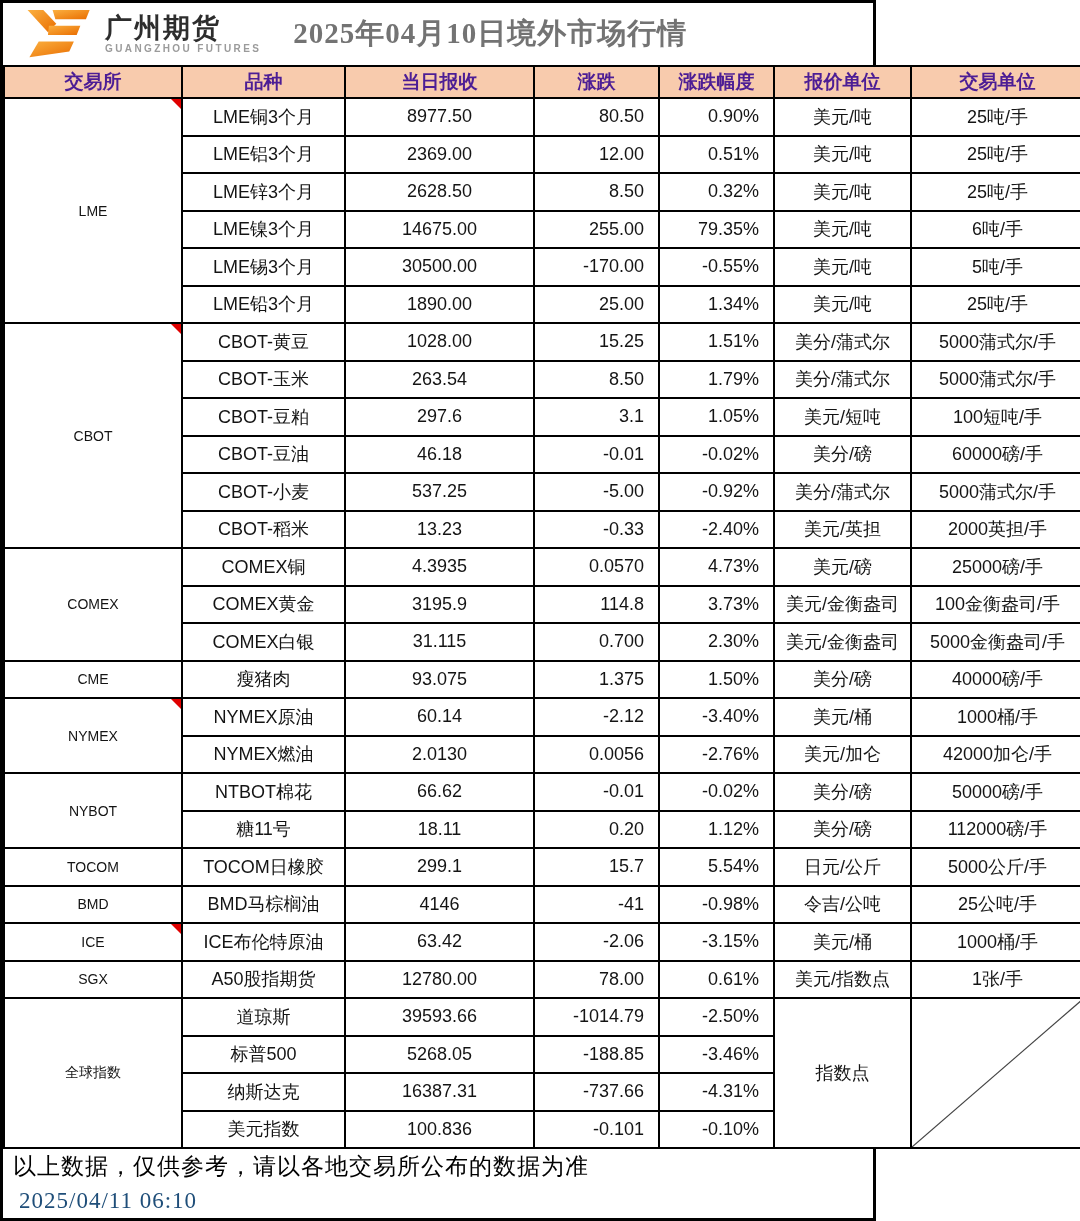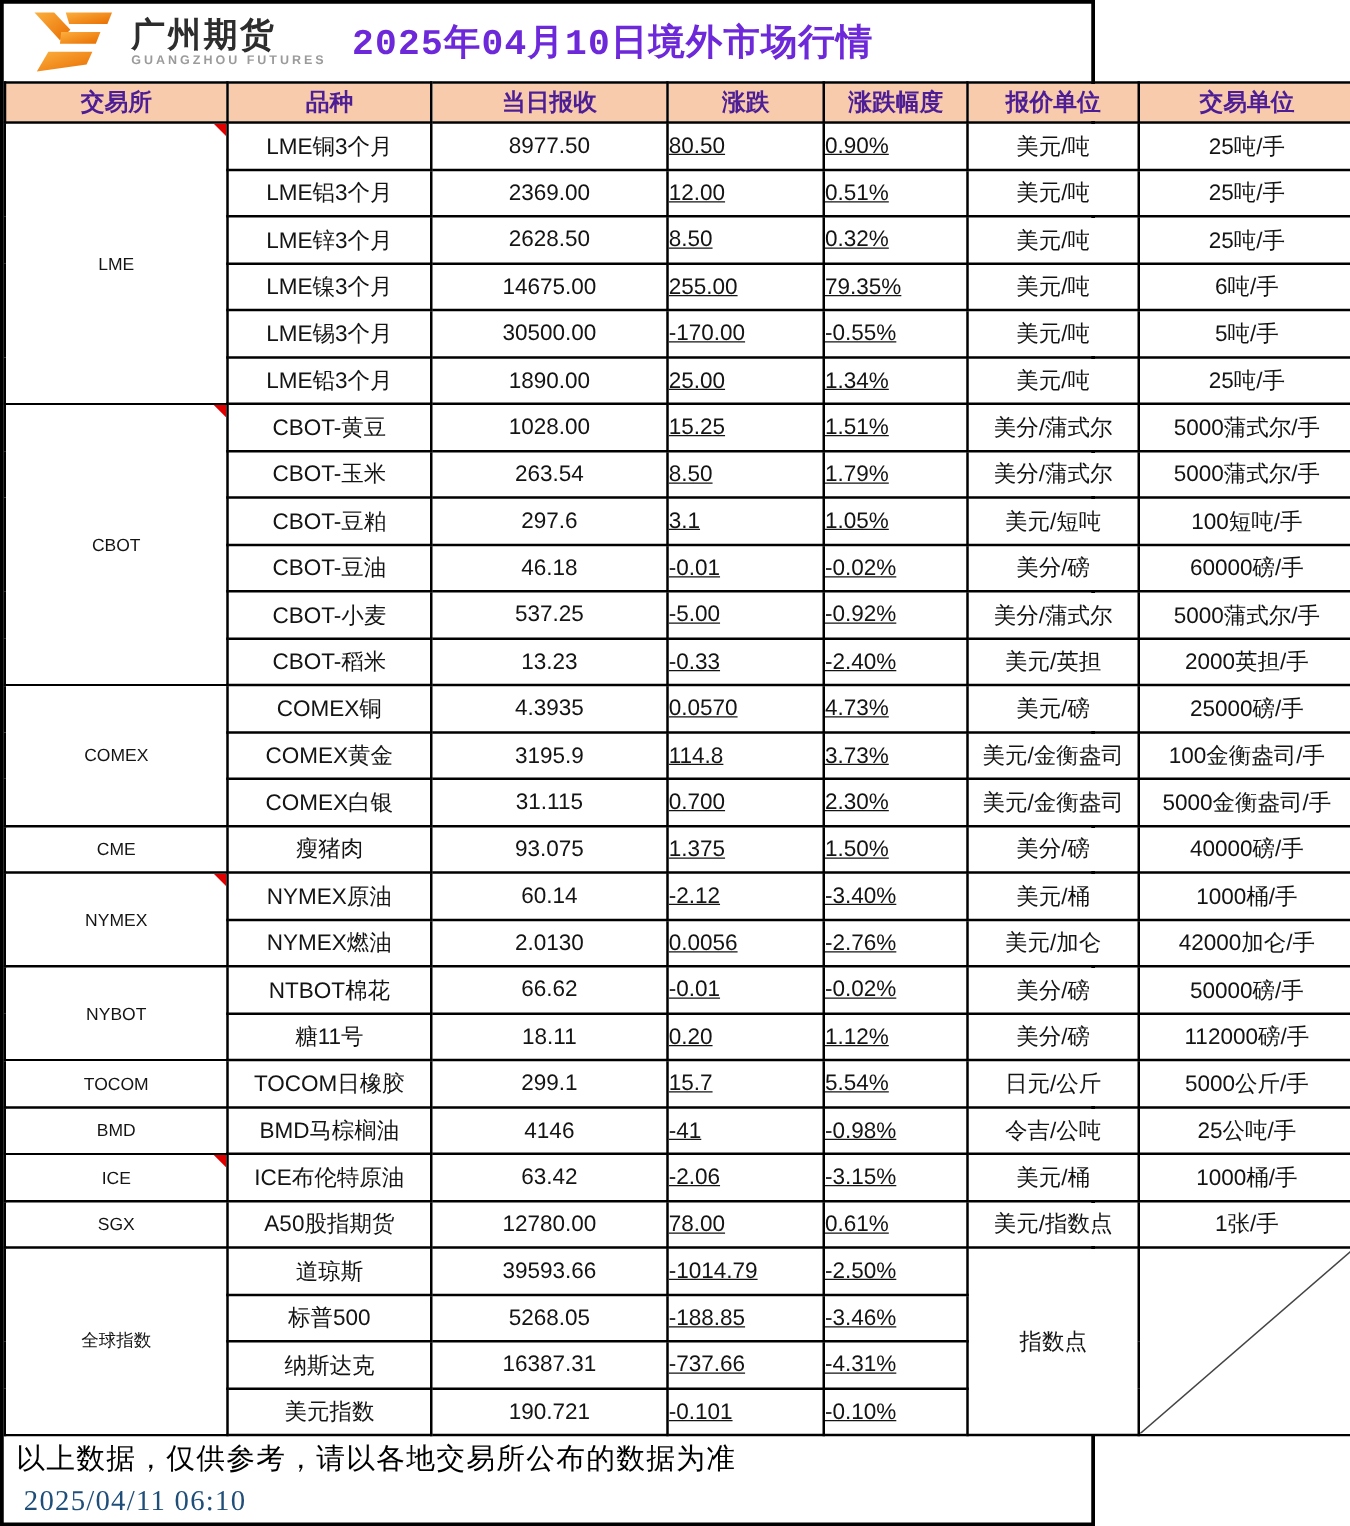--- a/index.html
+++ b/index.html
@@ -19,36 +19,36 @@
     height:62px; position:relative;
     display:flex; align-items:center;
     padding-left:20px; flex:0 0 auto;
   }
   .logo-mark { width:74px; height:50px; flex:0 0 auto; }
   .brand { margin-left:8px; display:flex; flex-direction:column; line-height:1.05; }
   .brand-cn { font-size:27px; font-weight:bold; color:#2d2d2d; letter-spacing:2px; }
   .brand-en { font-size:10px; font-weight:bold; color:#9b9b9b; letter-spacing:2.4px; margin-top:2px; }
   .page-title {
     position:absolute; left:56%; top:50%; transform:translate(-50%,-50%);
-    font-family:Liberation Mono, monospace;
-    font-size:29px; font-weight:bold; color:#6d28d9;
+    font-family:Liberation Serif, serif;
+    font-size:29px; font-weight:bold; color:#737373;
     letter-spacing:1px; white-space:nowrap;
   }
   
   table { border-collapse:collapse; table-layout:fixed; width:100%; flex:0 0 auto; }
   th, td { border:2px solid #000; overflow:hidden; vertical-align:middle; }
   thead tr { height:32px; }
   thead th {
     background:#f8cbad; font-size:19px; font-weight:bold; color:#4c1d95;
     text-align:center;
   }
   tbody tr { height:37.5px; }
   tbody td { font-size:18px; color:#141414; background:#fff; }
   td.c { text-align:center; }
-  td.r { padding-right:14px;text-decoration:underline; }
+  td.r { text-align:right; padding-right:14px; }
   td.exch { text-align:center; font-size:14px; position:relative; }
   .marker {
     position:absolute; top:0; right:0; width:0; height:0;
     border-top:10px solid #e00000; border-left:10px solid transparent;
   }
   td.diag { position:relative; padding:0; }
   td.diag svg { position:absolute; left:0; top:0; width:100%; height:100%; display:block; }
   
   .footer { flex:1 1 auto; display:flex; flex-direction:column; }
   .f-line {
@@ -328,21 +328,21 @@
           <td class="r">-3.46%</td>
         </tr>
         <tr>
           <td class="c">纳斯达克</td>
           <td class="c">16387.31</td>
           <td class="r">-737.66</td>
           <td class="r">-4.31%</td>
         </tr>
         <tr>
           <td class="c">美元指数</td>
-          <td class="c">190.721</td>
+          <td class="c">100.836</td>
           <td class="r">-0.101</td>
           <td class="r">-0.10%</td>
         </tr>
       </tbody>
   </table>
 
   <div class="footer">
     <div class="f-line">以上数据，仅供参考，请以各地交易所公布的数据为准</div>
     <div class="f-line">
       <span class="stamp">2025/04/11 06:10</span>

